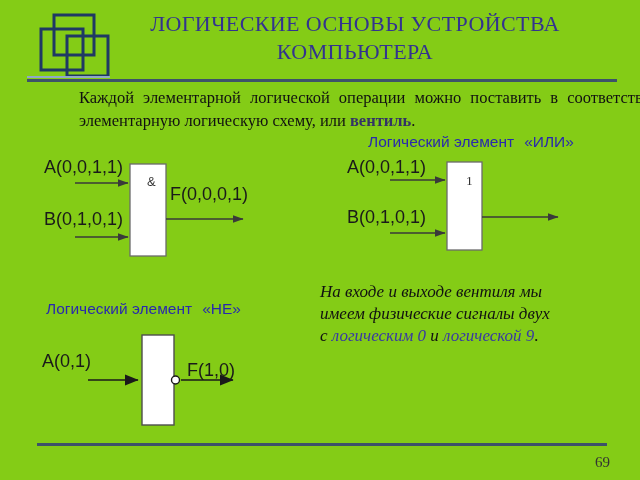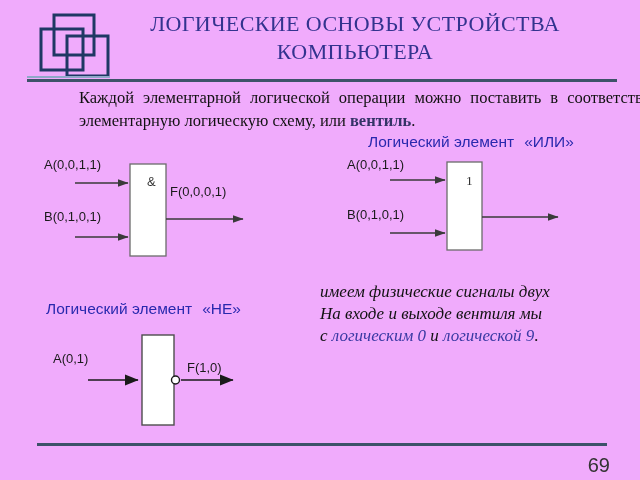--- a/index.html
+++ b/index.html
@@ -1,17 +1,17 @@
 <!DOCTYPE html>
 <html><head>
 <meta charset="utf-8">
 <style>
   html,body{margin:0;padding:0;background:#888;}
   .slide{
-    position:relative;width:640px;height:480px;background:#f0abfc;
+    position:relative;width:640px;height:480px;background:#84cc16;
     overflow:hidden;font-family:"Liberation Sans",sans-serif;
   }
   .abs{position:absolute;}
   
   .title{
     left:105px;top:10px;width:500px;text-align:center;
     font-family:"Liberation Serif",serif;font-size:22px;line-height:28px;
     color:#33338F;letter-spacing:0.4px;
   }
   
@@ -24,32 +24,32 @@
     font-family:"Liberation Serif",serif;font-size:16.5px;line-height:22.5px;color:#111;margin-left:43px;
   }
   .intro .hl{font-weight:bold;color:#333366;}
   
   .gate-heading{font-size:15.5px;color:#2929AE;white-space:nowrap;}
   .gate-heading .gname{margin-left:10px;}
   .h-and{left:11px;top:133px;}
   .h-or{left:368px;top:133px;}
   .h-not{left:46px;top:300px;}
   
-  .glabel{font-size:13px;color:#1a1a1a;white-space:nowrap;}
+  .glabel{font-size:18px;color:#1a1a1a;white-space:nowrap;}
   .gsym{font-size:13px;color:#333;}
   .gsym.serif{font-family:"Liberation Serif",serif;font-size:13.5px;}
   
   .note{
     left:320px;top:281px;width:300px;
     font-family:"Liberation Serif",serif;font-style:italic;
     font-size:17px;line-height:22px;color:#111;
   }
   .note .lnk{color:#3939A3;}
   
-  .page-num{left:555px;top:454px;width:55px;text-align:right;font-size:20px;color:#333;}
+  .page-num{left:555px;top:454px;width:55px;text-align:right;font-size:15px;color:#333;font-family:Liberation Serif, serif;}
   svg.overlay{position:absolute;left:0;top:0;pointer-events:none;}
 </style>
 </head>
 <body>
 
 <div class="slide">
 
   <svg class="overlay" width="640" height="480" viewBox="0 0 640 480">
     <defs>
       <marker id="arrS" markerWidth="9" markerHeight="7" refX="8" refY="3" orient="auto">
@@ -107,25 +107,25 @@
 
   <div class="abs glabel" style="left:44px;top:157px">A(0,0,1,1)</div>
   <div class="abs glabel" style="left:44px;top:209px">B(0,1,0,1)</div>
   <div class="abs glabel" style="left:170px;top:184px">F(0,0,0,1)</div>
   <div class="abs gsym" style="left:147px;top:174px">&amp;</div>
 
   <div class="abs glabel" style="left:347px;top:157px">A(0,0,1,1)</div>
   <div class="abs glabel" style="left:347px;top:207px">B(0,1,0,1)</div>
   <div class="abs gsym serif" style="left:466px;top:173px">1</div>
 
-  <div class="abs glabel" style="left:53px;top:351px">A(0,1)</div>
+  <div class="abs glabel" style="left:42px;top:351px">A(0,1)</div>
   <div class="abs glabel" style="left:187px;top:360px">F(1,0)</div>
 
   <div class="abs note">
+    <div>На входе и выходе вентиля мы</div>
     <div>имеем физические сигналы двух</div>
-    <div>На входе и выходе вентиля мы</div>
     <div><span>с </span><span class="lnk">логическим 0</span><span> и </span><span class="lnk">логической 9</span><span>.</span></div>
   </div>
 
   <div class="abs bottom-rule"></div>
   <div class="abs page-num">69</div>
 
 </div>
 
 </body></html>

